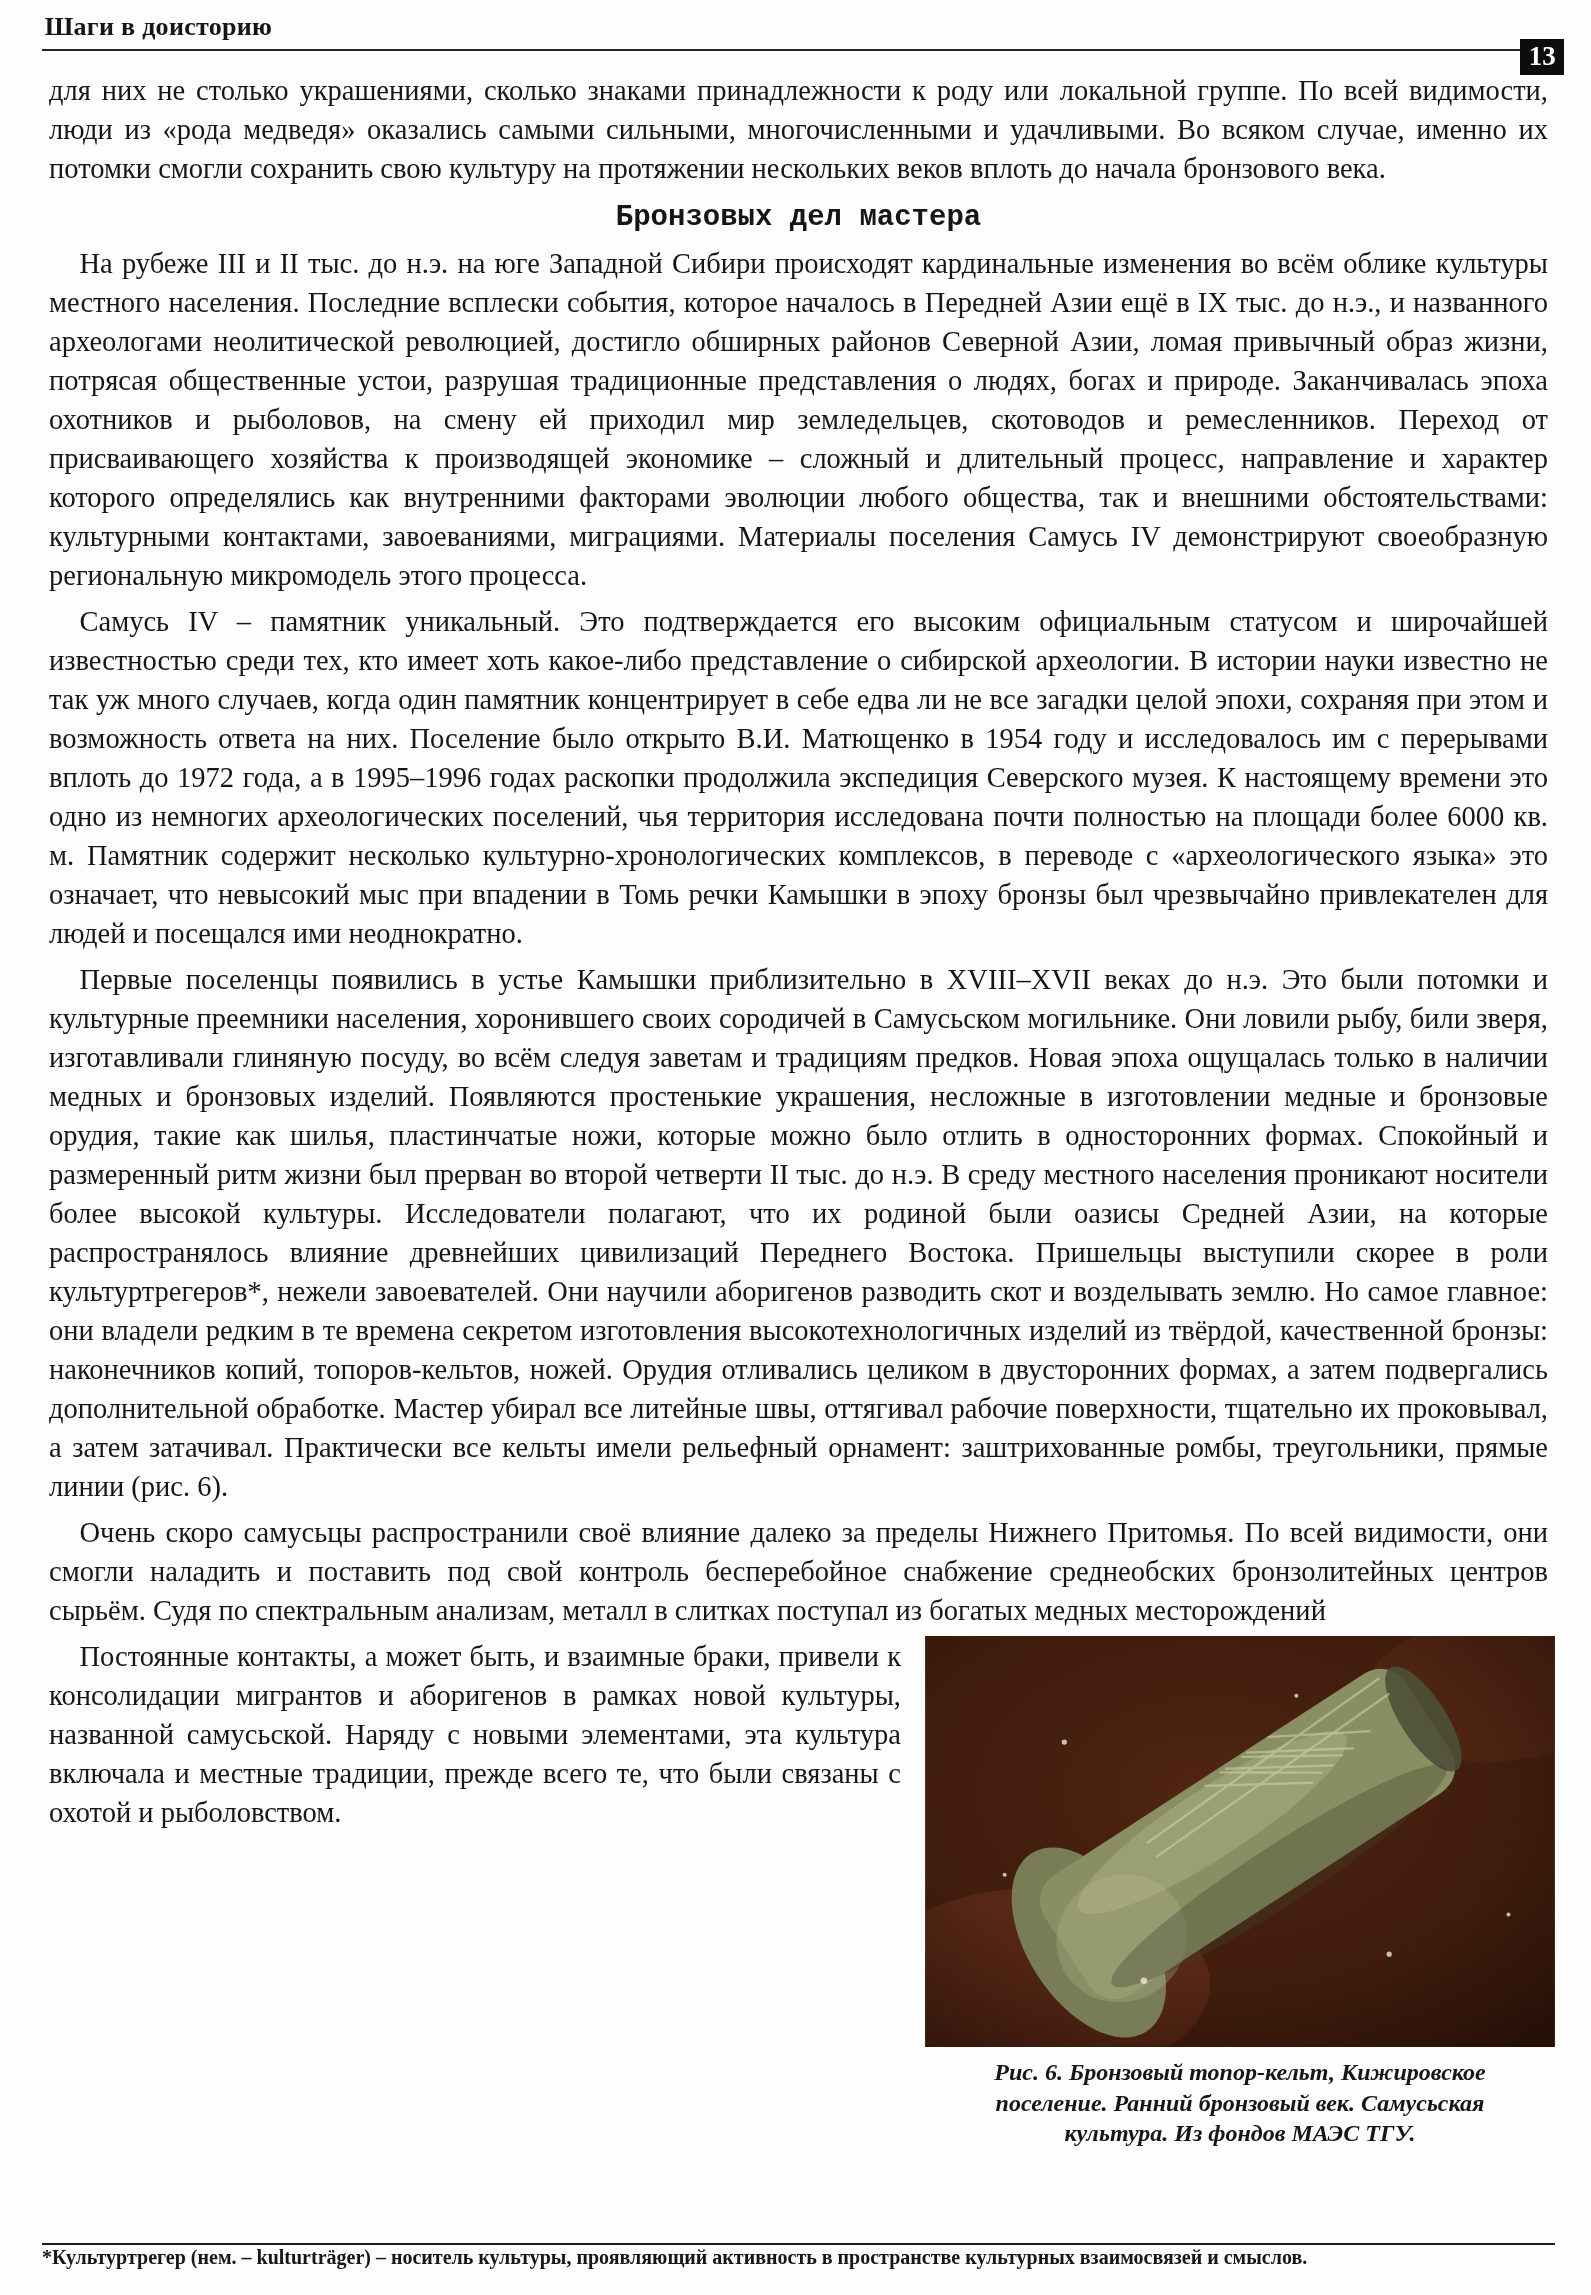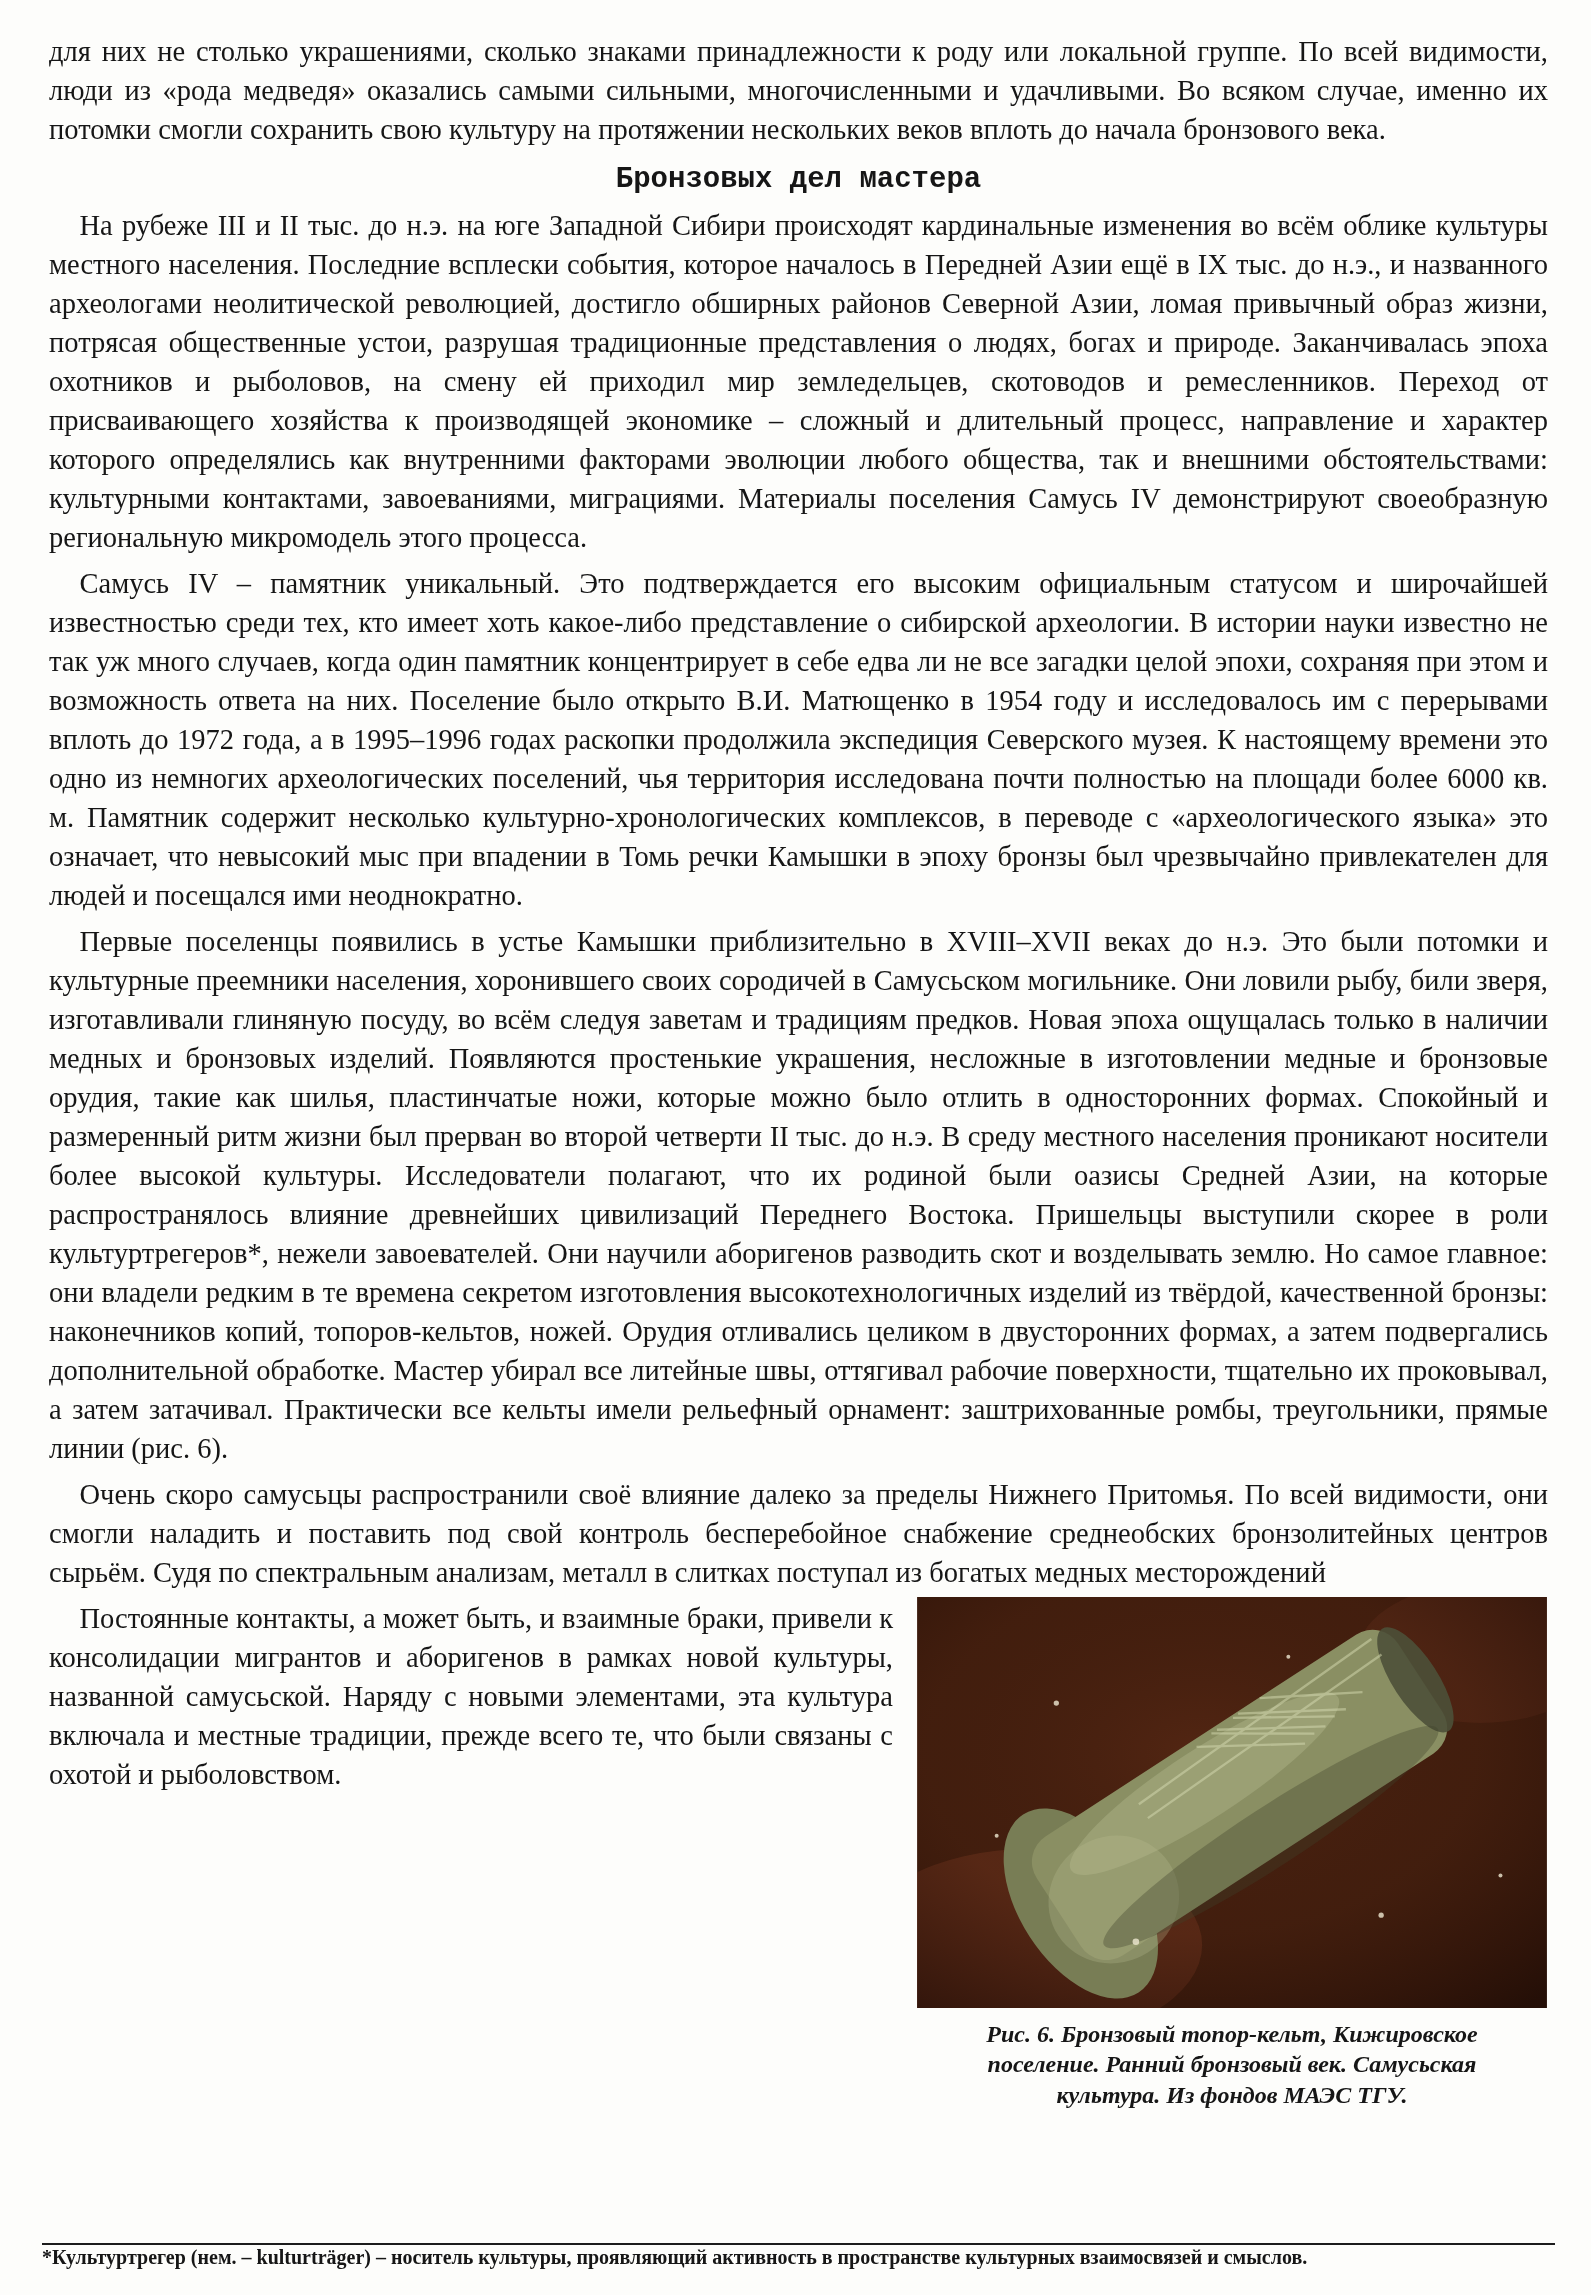--- a/index.html
+++ b/index.html
@@ -71,21 +71,21 @@
   
   .figure-pusher {
     float: right;
     width: 0;
     height: 1565px;
   }
   .celt-figure {
     float: right;
     clear: right;
     width: 630px;
-    margin: 0 8px 0 24px;
+    margin: 0 0 0 24px;
   }
   .celt-photo { display: block; width: 630px; height: 411px; }
   .figure-caption {
     margin-top: 10.6px;
     padding: 0 20px;
     font-style: italic;
     font-weight: 600;
     font-size: 24px;
     line-height: 30.5px;
     text-align: center;
@@ -107,20 +107,25 @@
     font-weight: 700;
     line-height: 25px;
     text-align: left;
   }
 </style>
 </head>
 <body>
 
 <div class="page">
 
+  <header class="page-header">
+    <div class="running-head">Шаги в доисторию</div>
+    <div class="header-rule"></div>
+    <div class="page-number">13</div>
+  </header>
 
   <main class="body-text">
 
     <div class="figure-pusher"></div>
 
     <figure class="celt-figure">
       <svg class="celt-photo" viewBox="0 0 950 620" xmlns="http://www.w3.org/2000/svg">
         <defs>
           <radialGradient id="vin" cx="45%" cy="38%" r="80%">
             <stop offset="0%" stop-color="rgba(120,55,30,0.25)"></stop>

